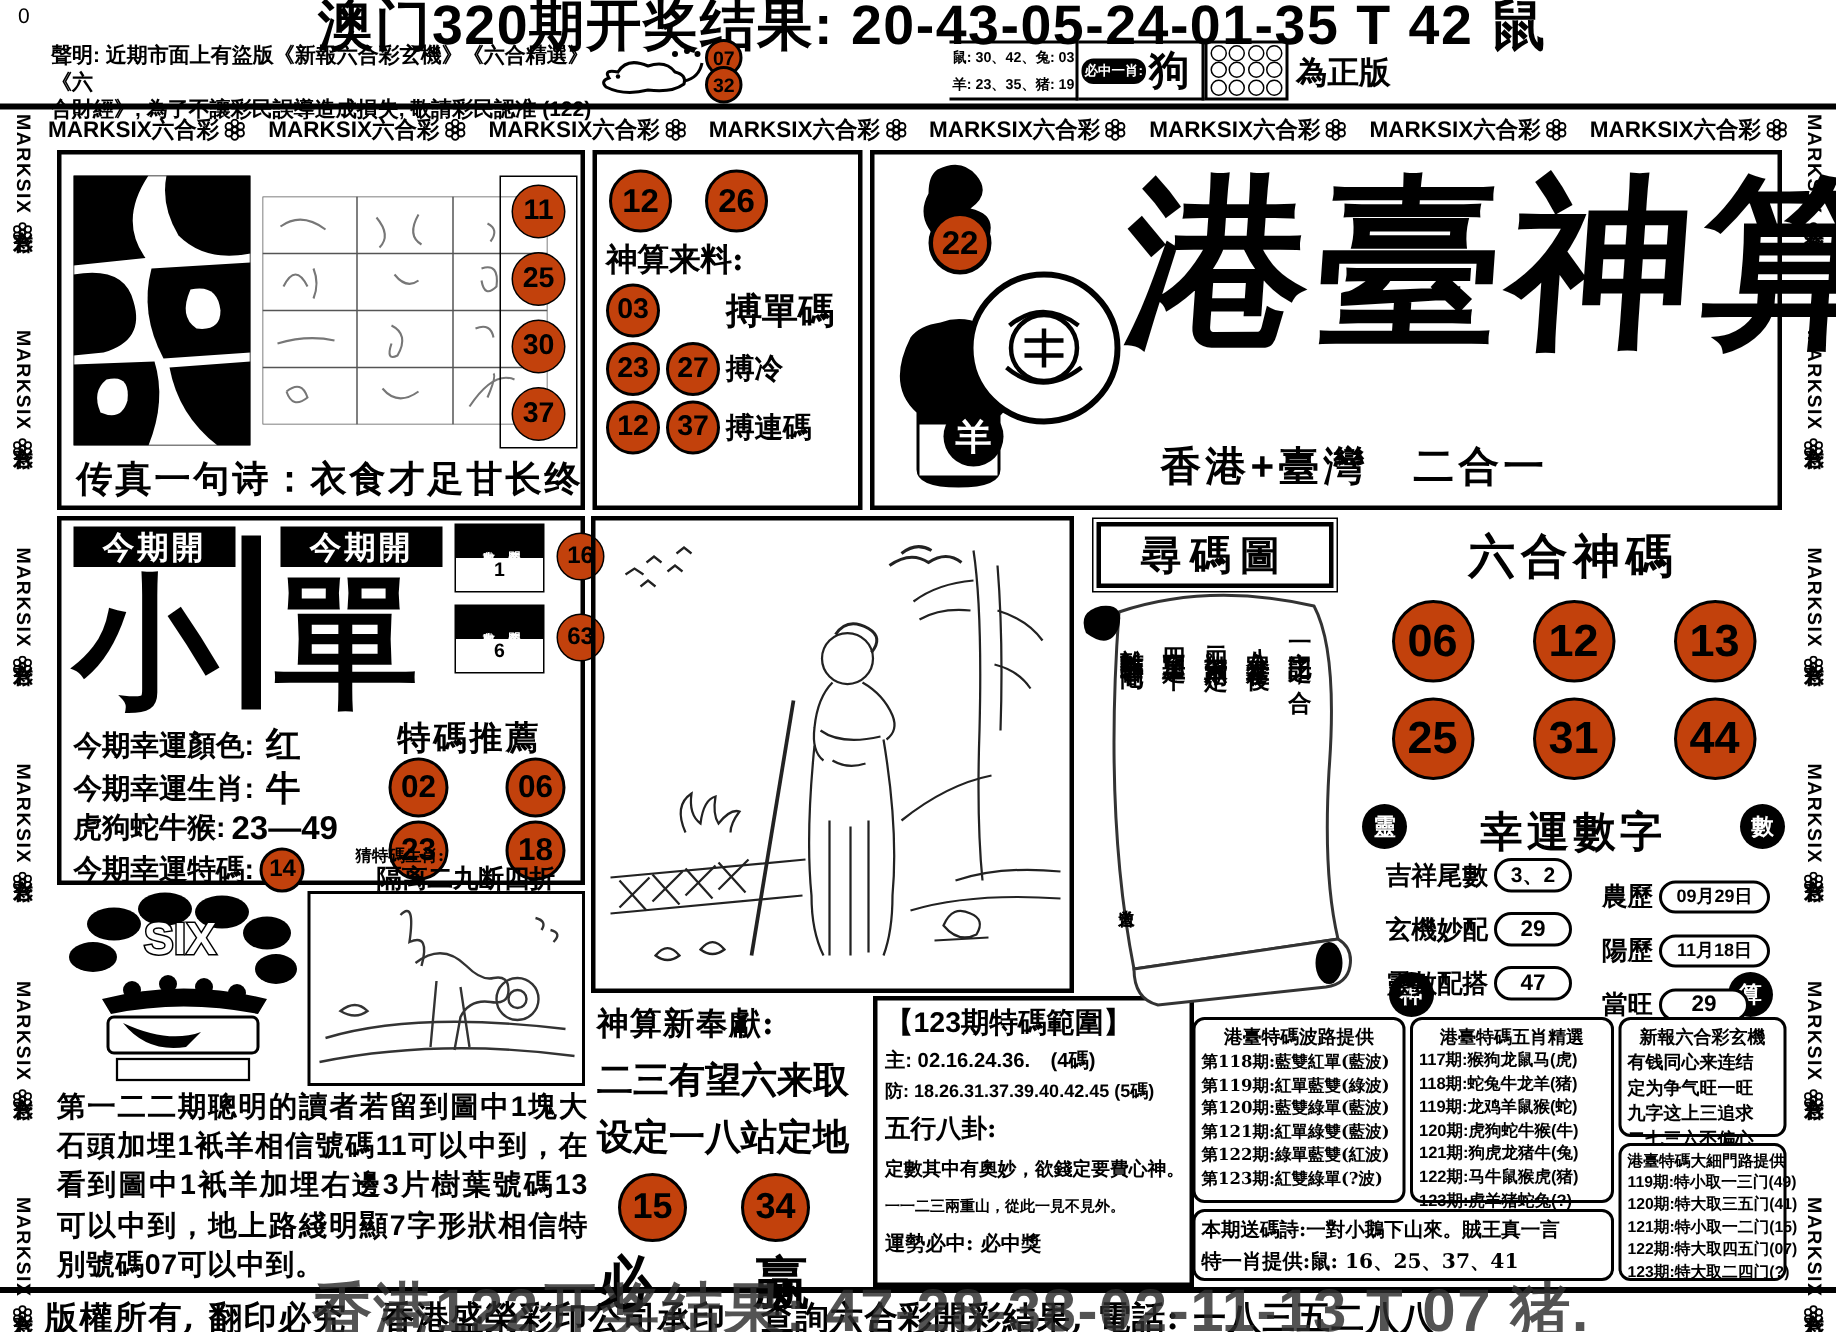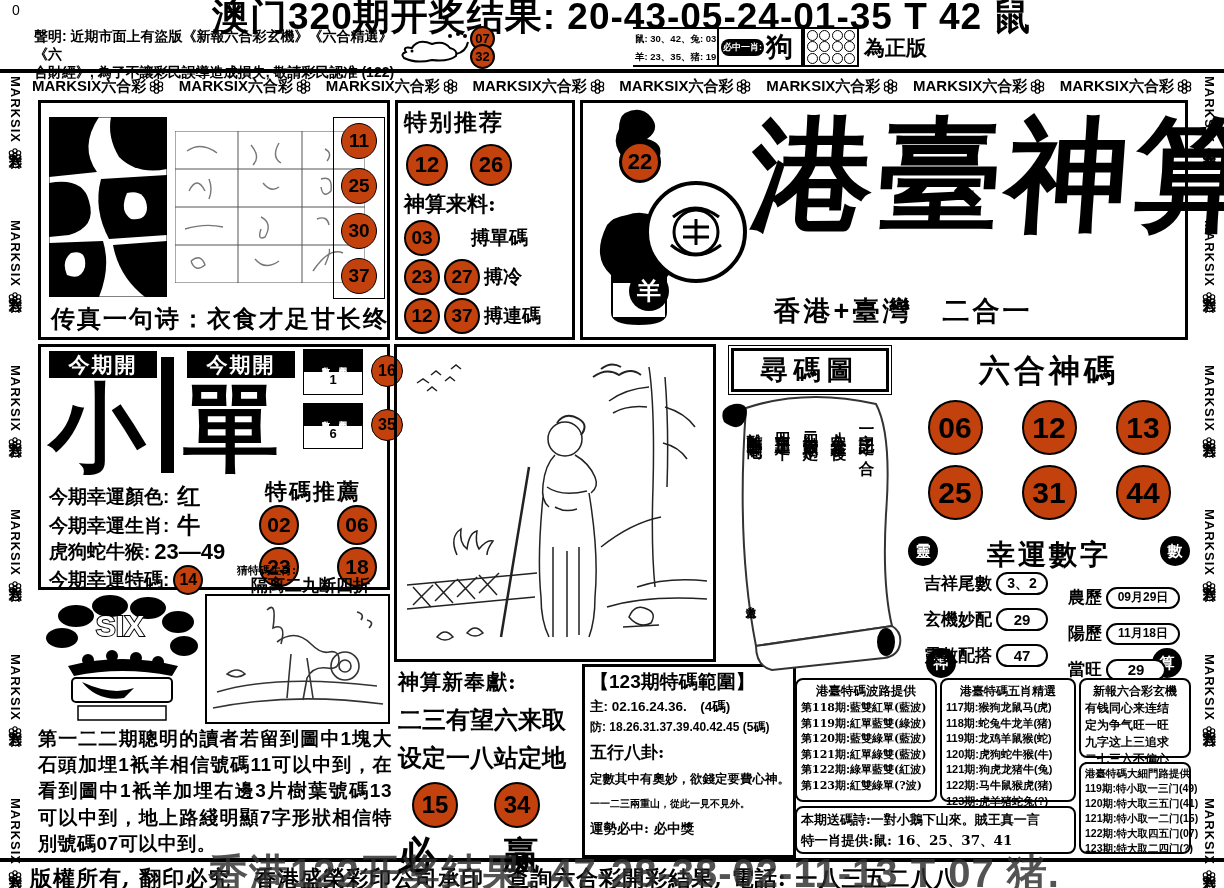--- a/index.html
+++ b/index.html
@@ -430,29 +430,28 @@
                 align-items:center;justify-content:space-around;">
       <span class="cnum" style="width:36px;height:36px;font-size:19px;border-width:1.5px;">11</span>
       <span class="cnum" style="width:36px;height:36px;font-size:19px;border-width:1.5px;">25</span>
       <span class="cnum" style="width:36px;height:36px;font-size:19px;border-width:1.5px;">30</span>
       <span class="cnum" style="width:36px;height:36px;font-size:19px;border-width:1.5px;">37</span>
     </div>
     <div class="abs serif" style="left:10px;top:200px;font-size:24px;font-weight:bold;letter-spacing:2px;white-space:nowrap;">传真一句诗：衣食才足甘长终</div>
   </div>
 
   <div class="abs b3" style="left:395px;top:100px;width:180px;height:240px;box-sizing:border-box;padding:4px 6px;">
-    <div style="font-size:23px;font-weight:900;letter-spacing:2px;">特别推荐</div>
     <div style="display:flex;gap:22px;margin:6px 0 4px 2px;">
       <span class="cnum" style="width:42px;height:42px;font-size:22px;">12</span>
       <span class="cnum" style="width:42px;height:42px;font-size:22px;">26</span>
     </div>
     <div class="serif" style="font-size:21px;font-weight:bold;margin:2px 0;">神算来料:</div>
     <div class="lucky-row" style="margin-top:1px;">
       <span class="cnum" style="width:36px;height:36px;font-size:19px;">03</span>
-      <span class="serif" style="font-size:19px;margin-left:27px;">搏單碼</span>
+      <span class="serif" style="font-size:24px;margin-left:40px;">搏單碼</span>
     </div>
     <div class="lucky-row" style="margin-top:3px;">
       <span class="cnum" style="width:36px;height:36px;font-size:19px;">23</span>
       <span class="cnum" style="width:36px;height:36px;font-size:19px;">27</span>
       <span class="serif" style="font-size:19px;">搏冷</span>
     </div>
     <div class="lucky-row" style="margin-top:3px;">
       <span class="cnum" style="width:36px;height:36px;font-size:19px;">12</span>
       <span class="cnum" style="width:36px;height:36px;font-size:19px;">37</span>
       <span class="serif" style="font-size:19px;">搏連碼</span>
@@ -497,21 +496,21 @@
     </div>
     <span class="abs cnum" style="left:330px;top:8px;width:32px;height:32px;font-size:16px;border-width:1.5px;">16</span>
 
     <div class="abs" style="left:262px;top:56px;width:60px;height:46px;border:1.5px solid #000;box-sizing:border-box;">
       <div class="bban" style="height:22px;gap:6px;font-size:8px;">
         <span class="vert">出次數</span>
         <span class="vert">今年開</span>
       </div>
       <div style="text-align:center;font-size:13px;font-weight:bold;">6</div>
     </div>
-    <span class="abs cnum" style="left:330px;top:62px;width:32px;height:32px;font-size:16px;border-width:1.5px;">35</span>
+    <span class="abs cnum" style="left:330px;top:62px;width:32px;height:32px;font-size:16px;border-width:1.5px;">63</span>
 
     <div class="abs lucky-row" style="left:8px;top:134px;">
       <span style="font-size:19px;">今期幸運顏色:</span>
       <span class="serif" style="font-size:23px;margin-left:4px;">红</span>
     </div>
     <div class="abs lucky-row" style="left:8px;top:163px;">
       <span style="font-size:19px;">今期幸運生肖:</span>
       <span class="serif" style="font-size:23px;margin-left:4px;">牛</span>
     </div>
     <div class="abs lucky-row" style="left:8px;top:192px;">

